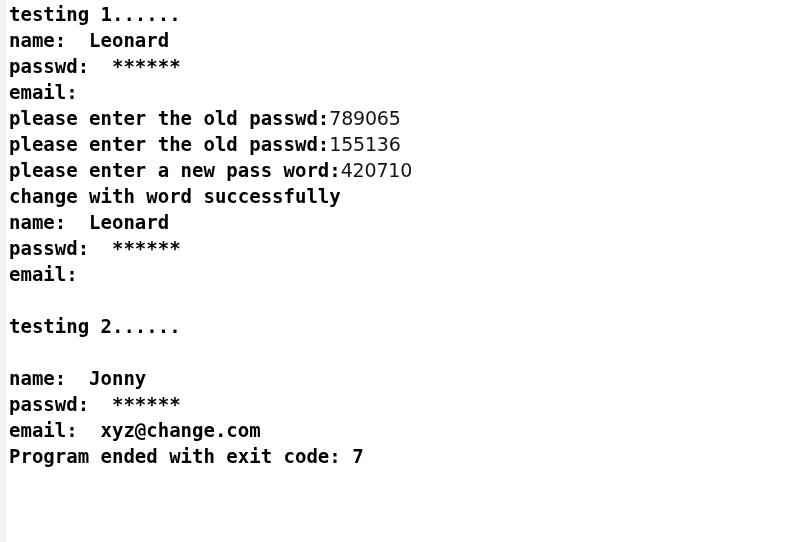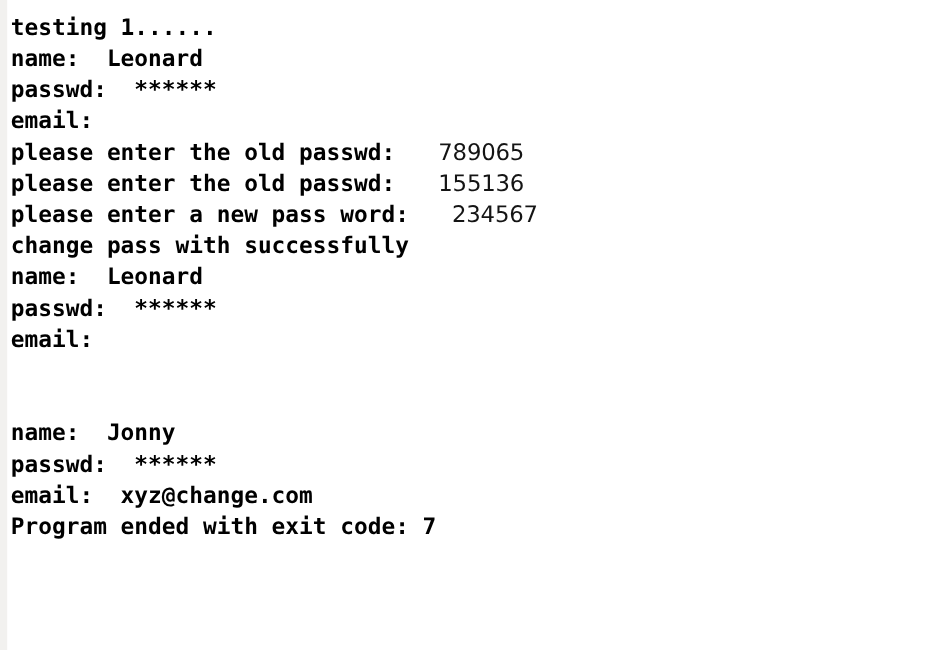--- a/index.html
+++ b/index.html
@@ -24,21 +24,21 @@
     height: 542px;
     background: #f2f1ef;
   }
 
   #console-output {
     position: absolute;
     left: 0;
     top: 0;
     width: 790px;
     height: 542px;
-    padding: 10px 0 0 9px;
+    padding: 1px 0 0 9px;
     box-sizing: border-box;
     background: transparent;
   }
 
   .console-line {
     height: 26px;
     line-height: 26px;
     white-space: pre;
     font-size: 19px;
     color: #000000;
@@ -51,43 +51,43 @@
     font-weight: bold;
     color: #000000;
   }
 
   
   .typed {
     font-family: "DejaVu Sans", "Liberation Sans", sans-serif;
     font-weight: normal;
     color: #141414;
     letter-spacing: -0.2px;
-    margin-left: 36px;
   }
 
   .console-line.blank {
     height: 26px;
   }
 </style>
 </head>
 <body>
 
 <div id="console-gutter"></div>
 
 <div id="console-output">
     <div class="console-line"><span class="out">testing 1......</span></div>
     <div class="console-line"><span class="out">name:  Leonard</span></div>
     <div class="console-line"><span class="out">passwd:  ******</span></div>
     <div class="console-line"><span class="out">email:</span></div>
     <div class="console-line"><span class="out">please enter the old passwd:</span><span class="typed">789065</span></div>
     <div class="console-line"><span class="out">please enter the old passwd:</span><span class="typed">155136</span></div>
-    <div class="console-line"><span class="out">please enter a new pass word:</span><span class="typed">234567</span></div>
-    <div class="console-line"><span class="out">change pass with successfully</span></div>
+    <div class="console-line"><span class="out">please enter a new pass word:</span><span class="typed">420710</span></div>
+    <div class="console-line"><span class="out">change with word successfully</span></div>
     <div class="console-line"><span class="out">name:  Leonard</span></div>
     <div class="console-line"><span class="out">passwd:  ******</span></div>
     <div class="console-line"><span class="out">email:</span></div>
     <div class="console-line blank"><span class="out"></span></div>
+    <div class="console-line"><span class="out">testing 2......</span></div>
     <div class="console-line blank"><span class="out"></span></div>
     <div class="console-line"><span class="out">name:  Jonny</span></div>
     <div class="console-line"><span class="out">passwd:  ******</span></div>
     <div class="console-line"><span class="out">email:  xyz@change.com</span></div>
     <div class="console-line"><span class="out">Program ended with exit code: 7</span></div>
   </div>
 
 </body></html>

